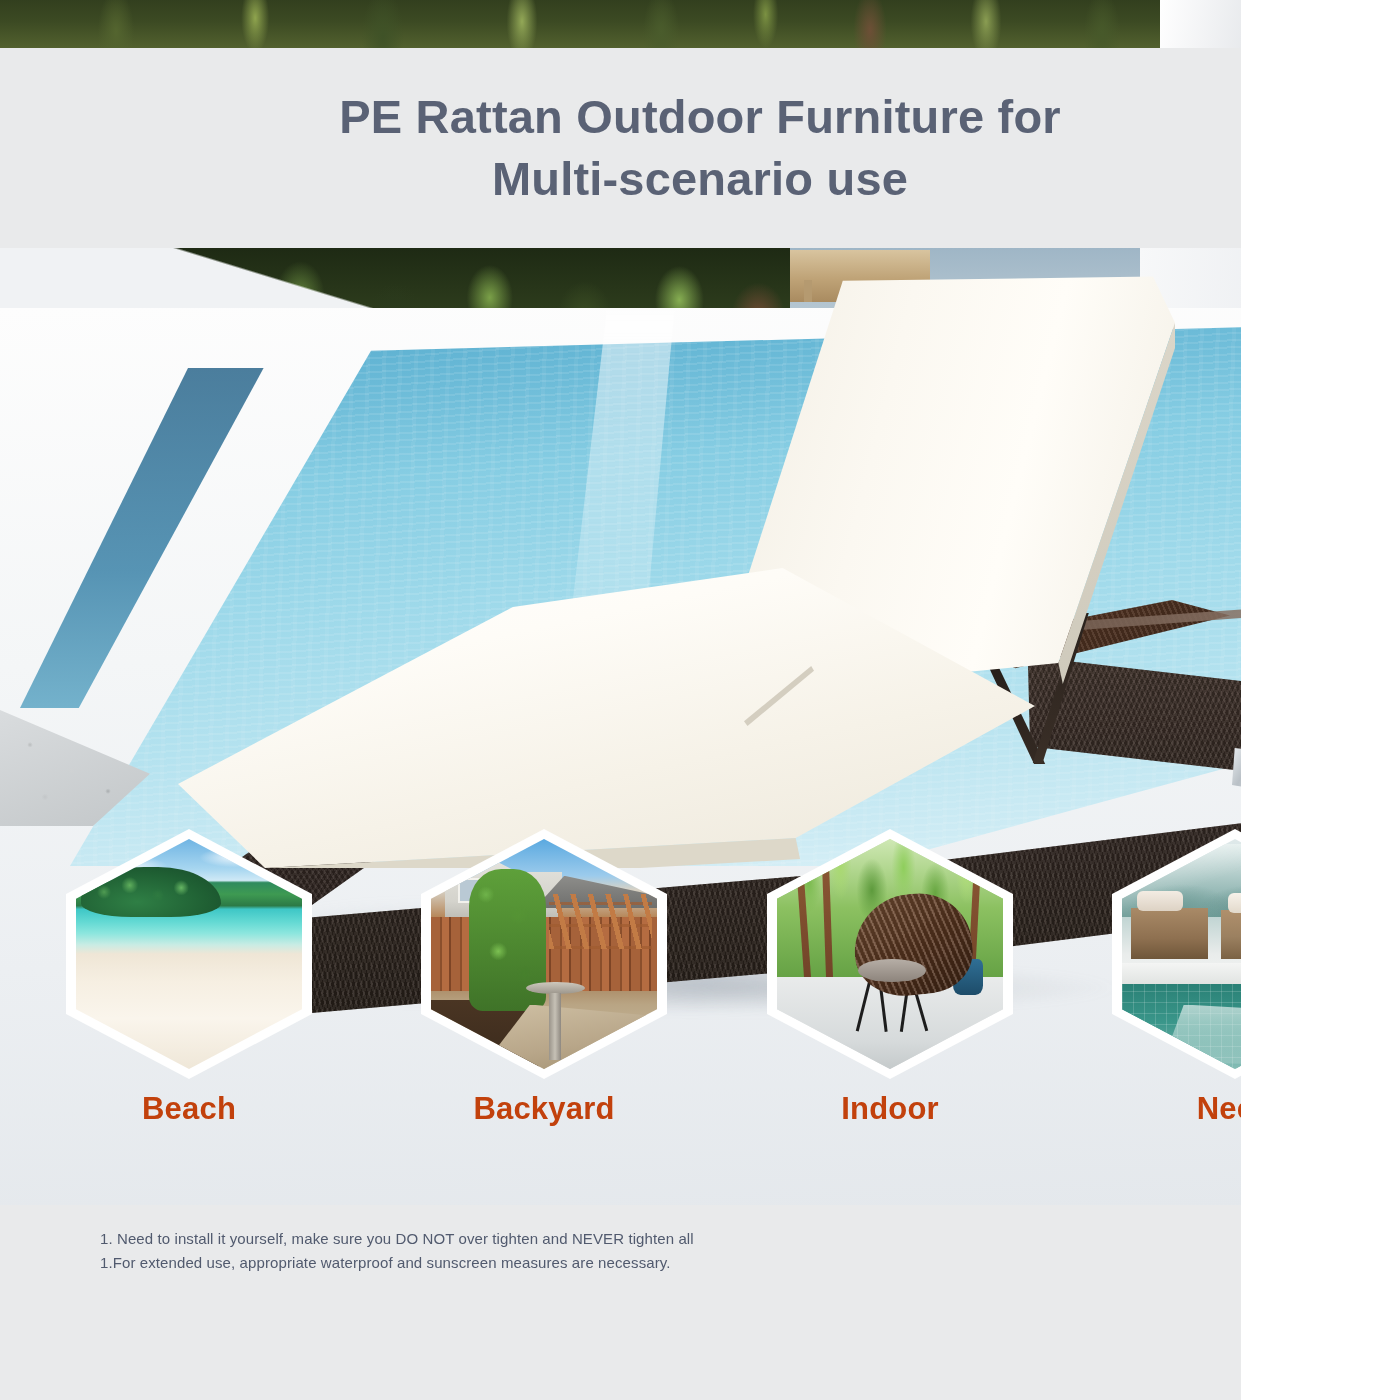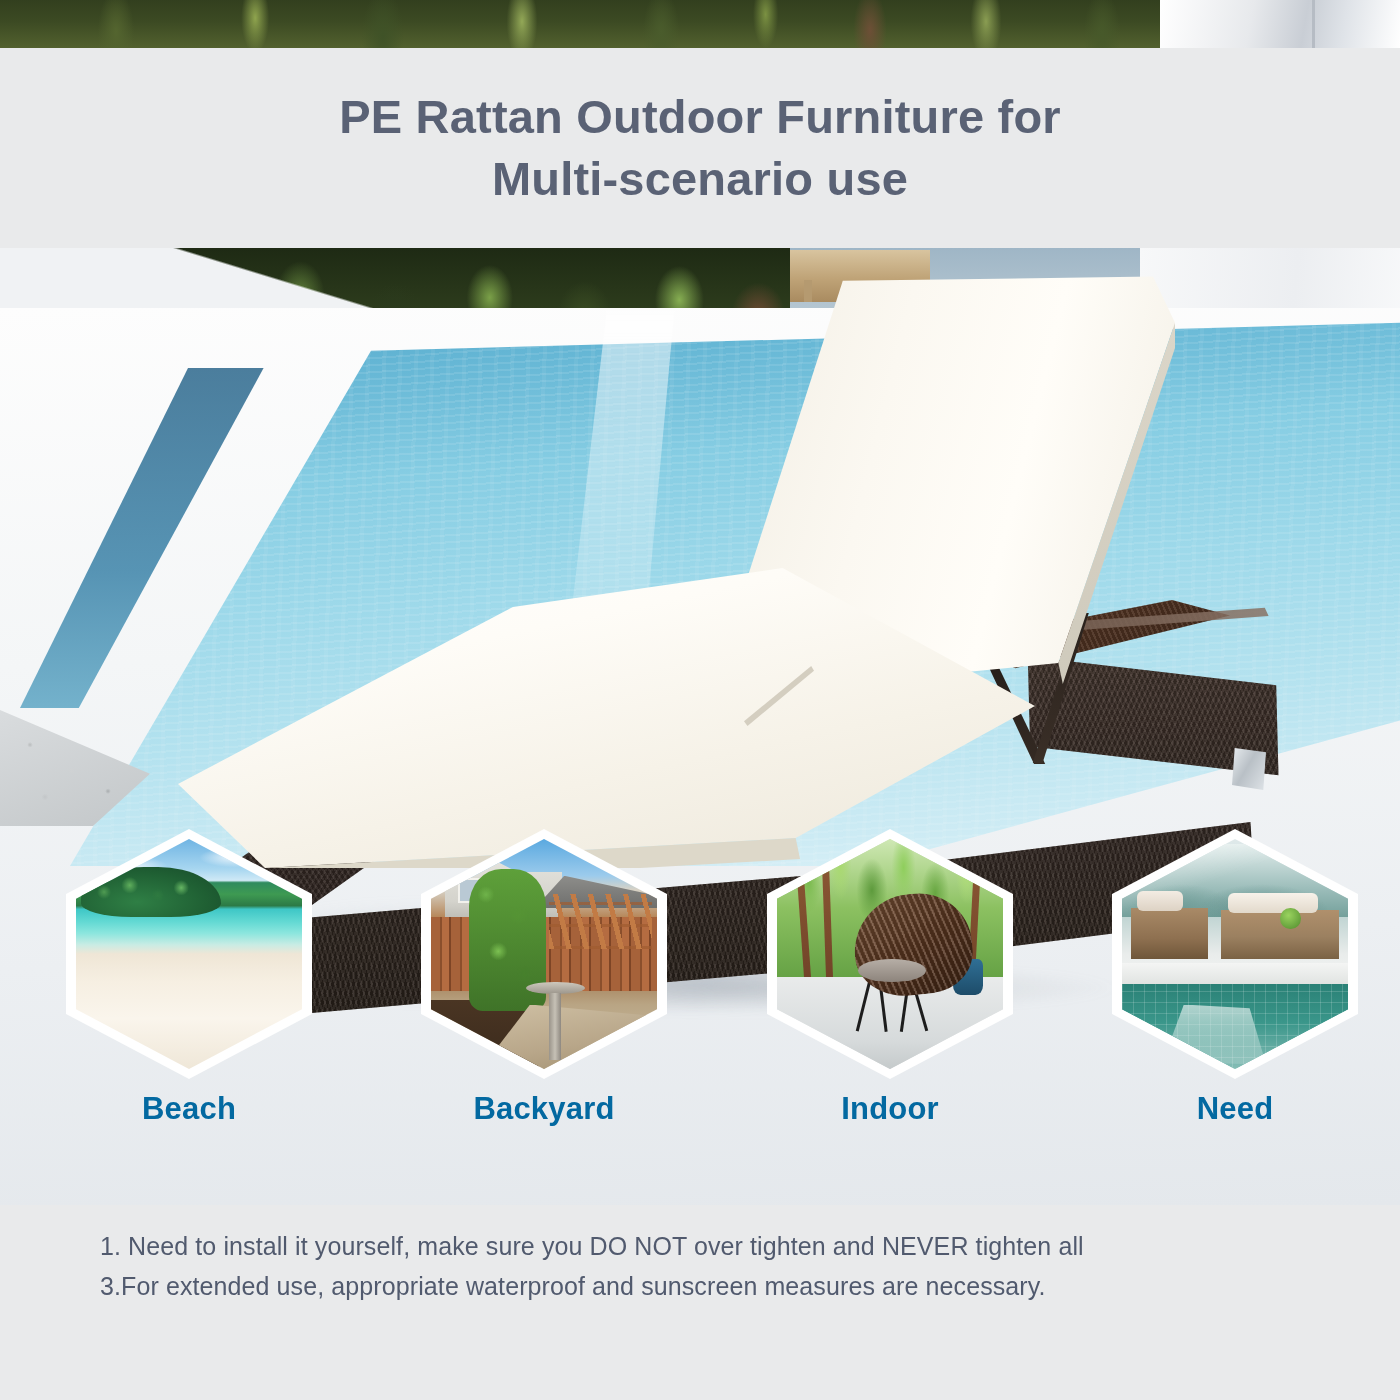--- a/index.html
+++ b/index.html
@@ -2,21 +2,21 @@
 <html><head>
 <meta charset="utf-8">
 <style>
   * { margin:0; padding:0; box-sizing:border-box; }
   html,body { width:1400px; height:1400px; overflow:hidden; }
   body {
     font-family:"Liberation Sans", sans-serif;
     background:#ffffff;
     position:relative;
   }
-  .page { position:relative; width:1400px; height:1400px; overflow:hidden;text-decoration:underline; }
+  .page { position:relative; width:1241px; height:1400px; overflow:hidden;text-decoration:underline; }
 
   
   .top-strip { position:absolute; left:0; top:0; width:1400px; height:48px; overflow:hidden; }
   .top-strip .foliage {
     position:absolute; left:0; top:-10px; width:1160px; height:70px;
     background:
       radial-gradient(ellipse 26px 60px at 10% 60%, #54652f 0%, rgba(84,101,47,0) 70%),
       radial-gradient(ellipse 20px 50px at 22% 40%, #8fa44e 0%, rgba(143,164,78,0) 70%),
       radial-gradient(ellipse 30px 65px at 33% 65%, #3f5227 0%, rgba(63,82,39,0) 70%),
       radial-gradient(ellipse 22px 55px at 45% 45%, #93a857 0%, rgba(147,168,87,0) 70%),
@@ -255,21 +255,21 @@
     background:#ffffff;
     filter:drop-shadow(0 3px 7px rgba(90,100,115,.22));
   }
   .hex-inner {
     position:absolute; left:10px; top:10px; right:10px; bottom:10px;
     clip-path:polygon(50% 0%, 100% 26%, 100% 74%, 50% 100%, 0% 74%, 0% 26%);
     overflow:hidden;
   }
   .hex-label {
     position:absolute; top:262px; left:0; width:246px; text-align:center;
-    color:#0369a1; font-size:31px; font-weight:bold; letter-spacing:.2px;
+    color:#c2410c; font-size:31px; font-weight:bold; letter-spacing:.2px;
   }
 
   
   .art-beach { position:absolute; inset:0;
     background:
       radial-gradient(ellipse 60px 16px at 22% 12%, rgba(255,255,255,.9) 0%, rgba(255,255,255,0) 70%),
       radial-gradient(ellipse 50px 14px at 70% 8%, rgba(255,255,255,.85) 0%, rgba(255,255,255,0) 70%),
       linear-gradient(180deg,#6fb4e3 0%, #a7d6f0 13%, #cfe9f6 18%,
         #2f8b5e 19%, #3e9a52 24%, #2c7a46 29%,
         #3ec7c6 30.5%, #63d9d3 36%, #8ce6de 41%,
@@ -460,21 +460,21 @@
 
   
   .notice {
     position:absolute; left:0; top:1205px; width:1400px; height:195px;
     background:#e9eaeb; padding:22px 100px 0 100px;
   }
   .notice-title {
     color:#474f63; font-size:35px; font-weight:bold; margin-bottom:6px;
   }
   .notice-line {
-    color:#515a6e; font-size:25px; line-height:1.58; letter-spacing:.1px;
+    color:#515a6e; font-size:15px; line-height:1.58; letter-spacing:.1px;
   }
 </style>
 </head>
 <body>
 
 <div class="page">
 
   <div class="top-strip">
     <div class="foliage"></div>
     <div class="wall"></div>
@@ -586,16 +586,16 @@
           <div class="tile-reflect"></div>
         </div>
       </div>
       <div class="hex-label">Need</div>
     </div>
 
   </div>
 
   <div class="notice">
     <div class="notice-line">1. Need to install it yourself, make sure you DO NOT over tighten and NEVER tighten all</div>
-    <div class="notice-line">3.For extended use, appropriate waterproof and sunscreen measures are necessary.</div>
+    <div class="notice-line">1.For extended use, appropriate waterproof and sunscreen measures are necessary.</div>
   </div>
 
 </div>
 
 </body></html>

